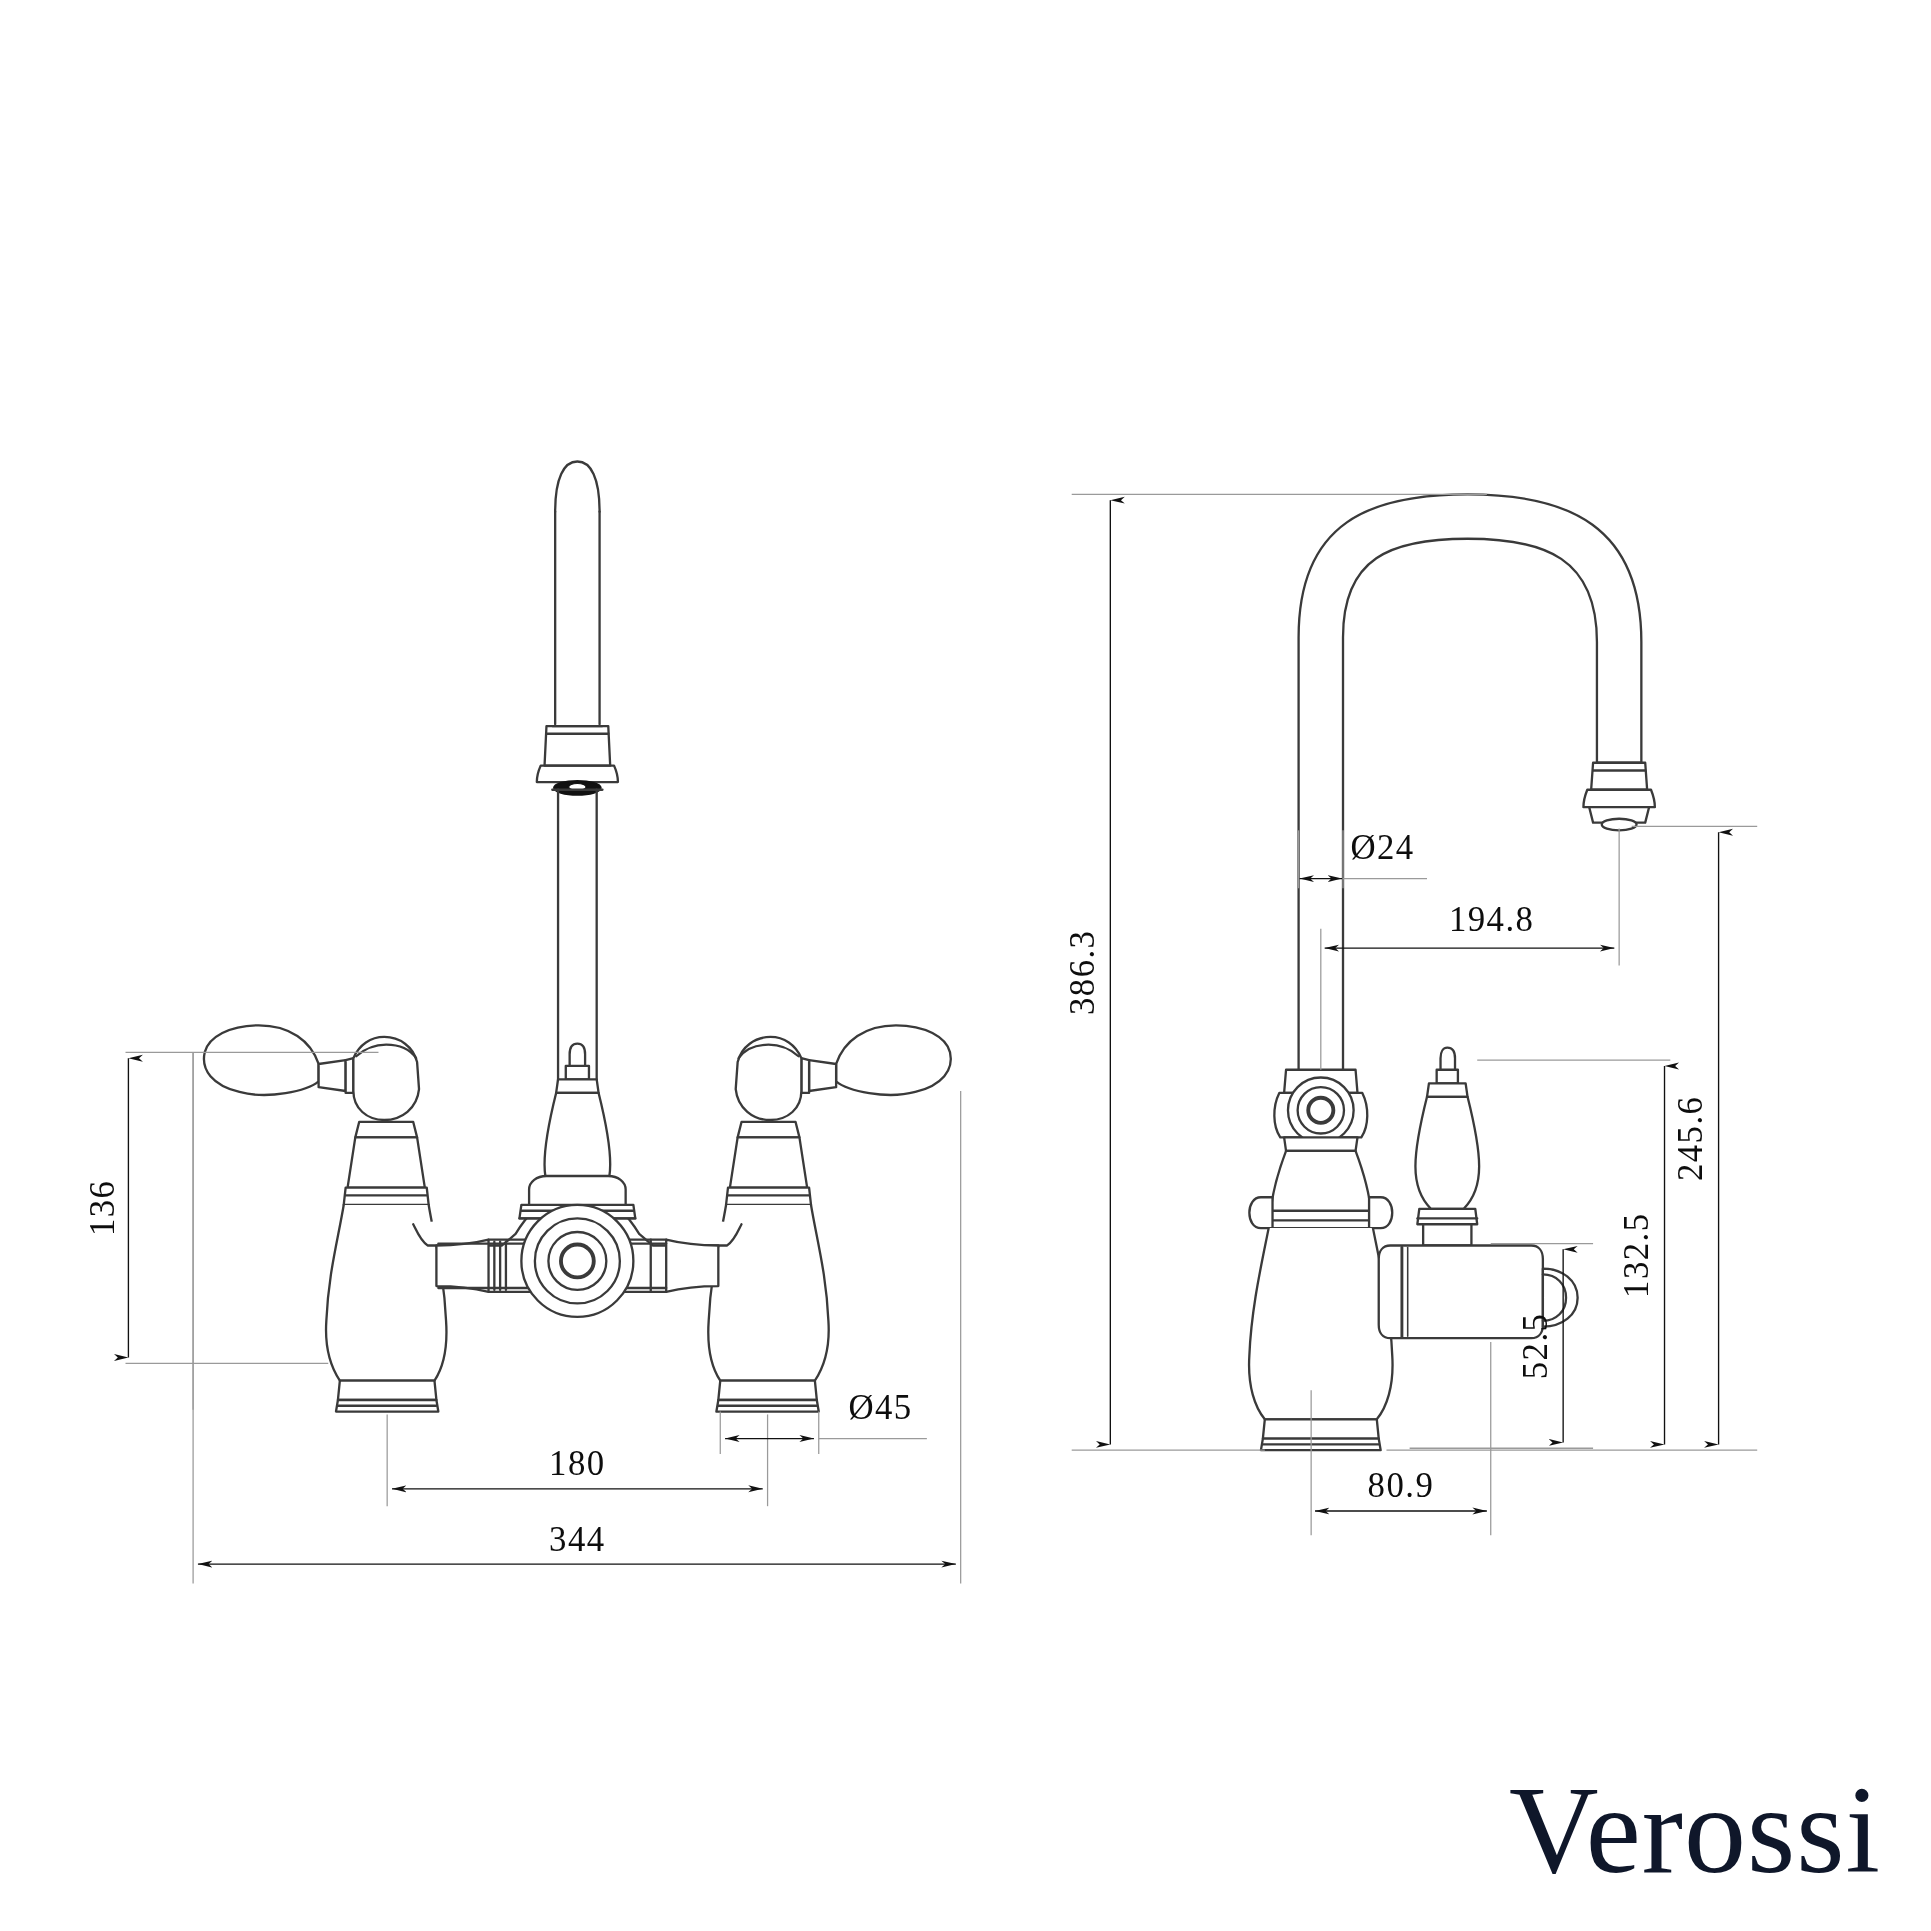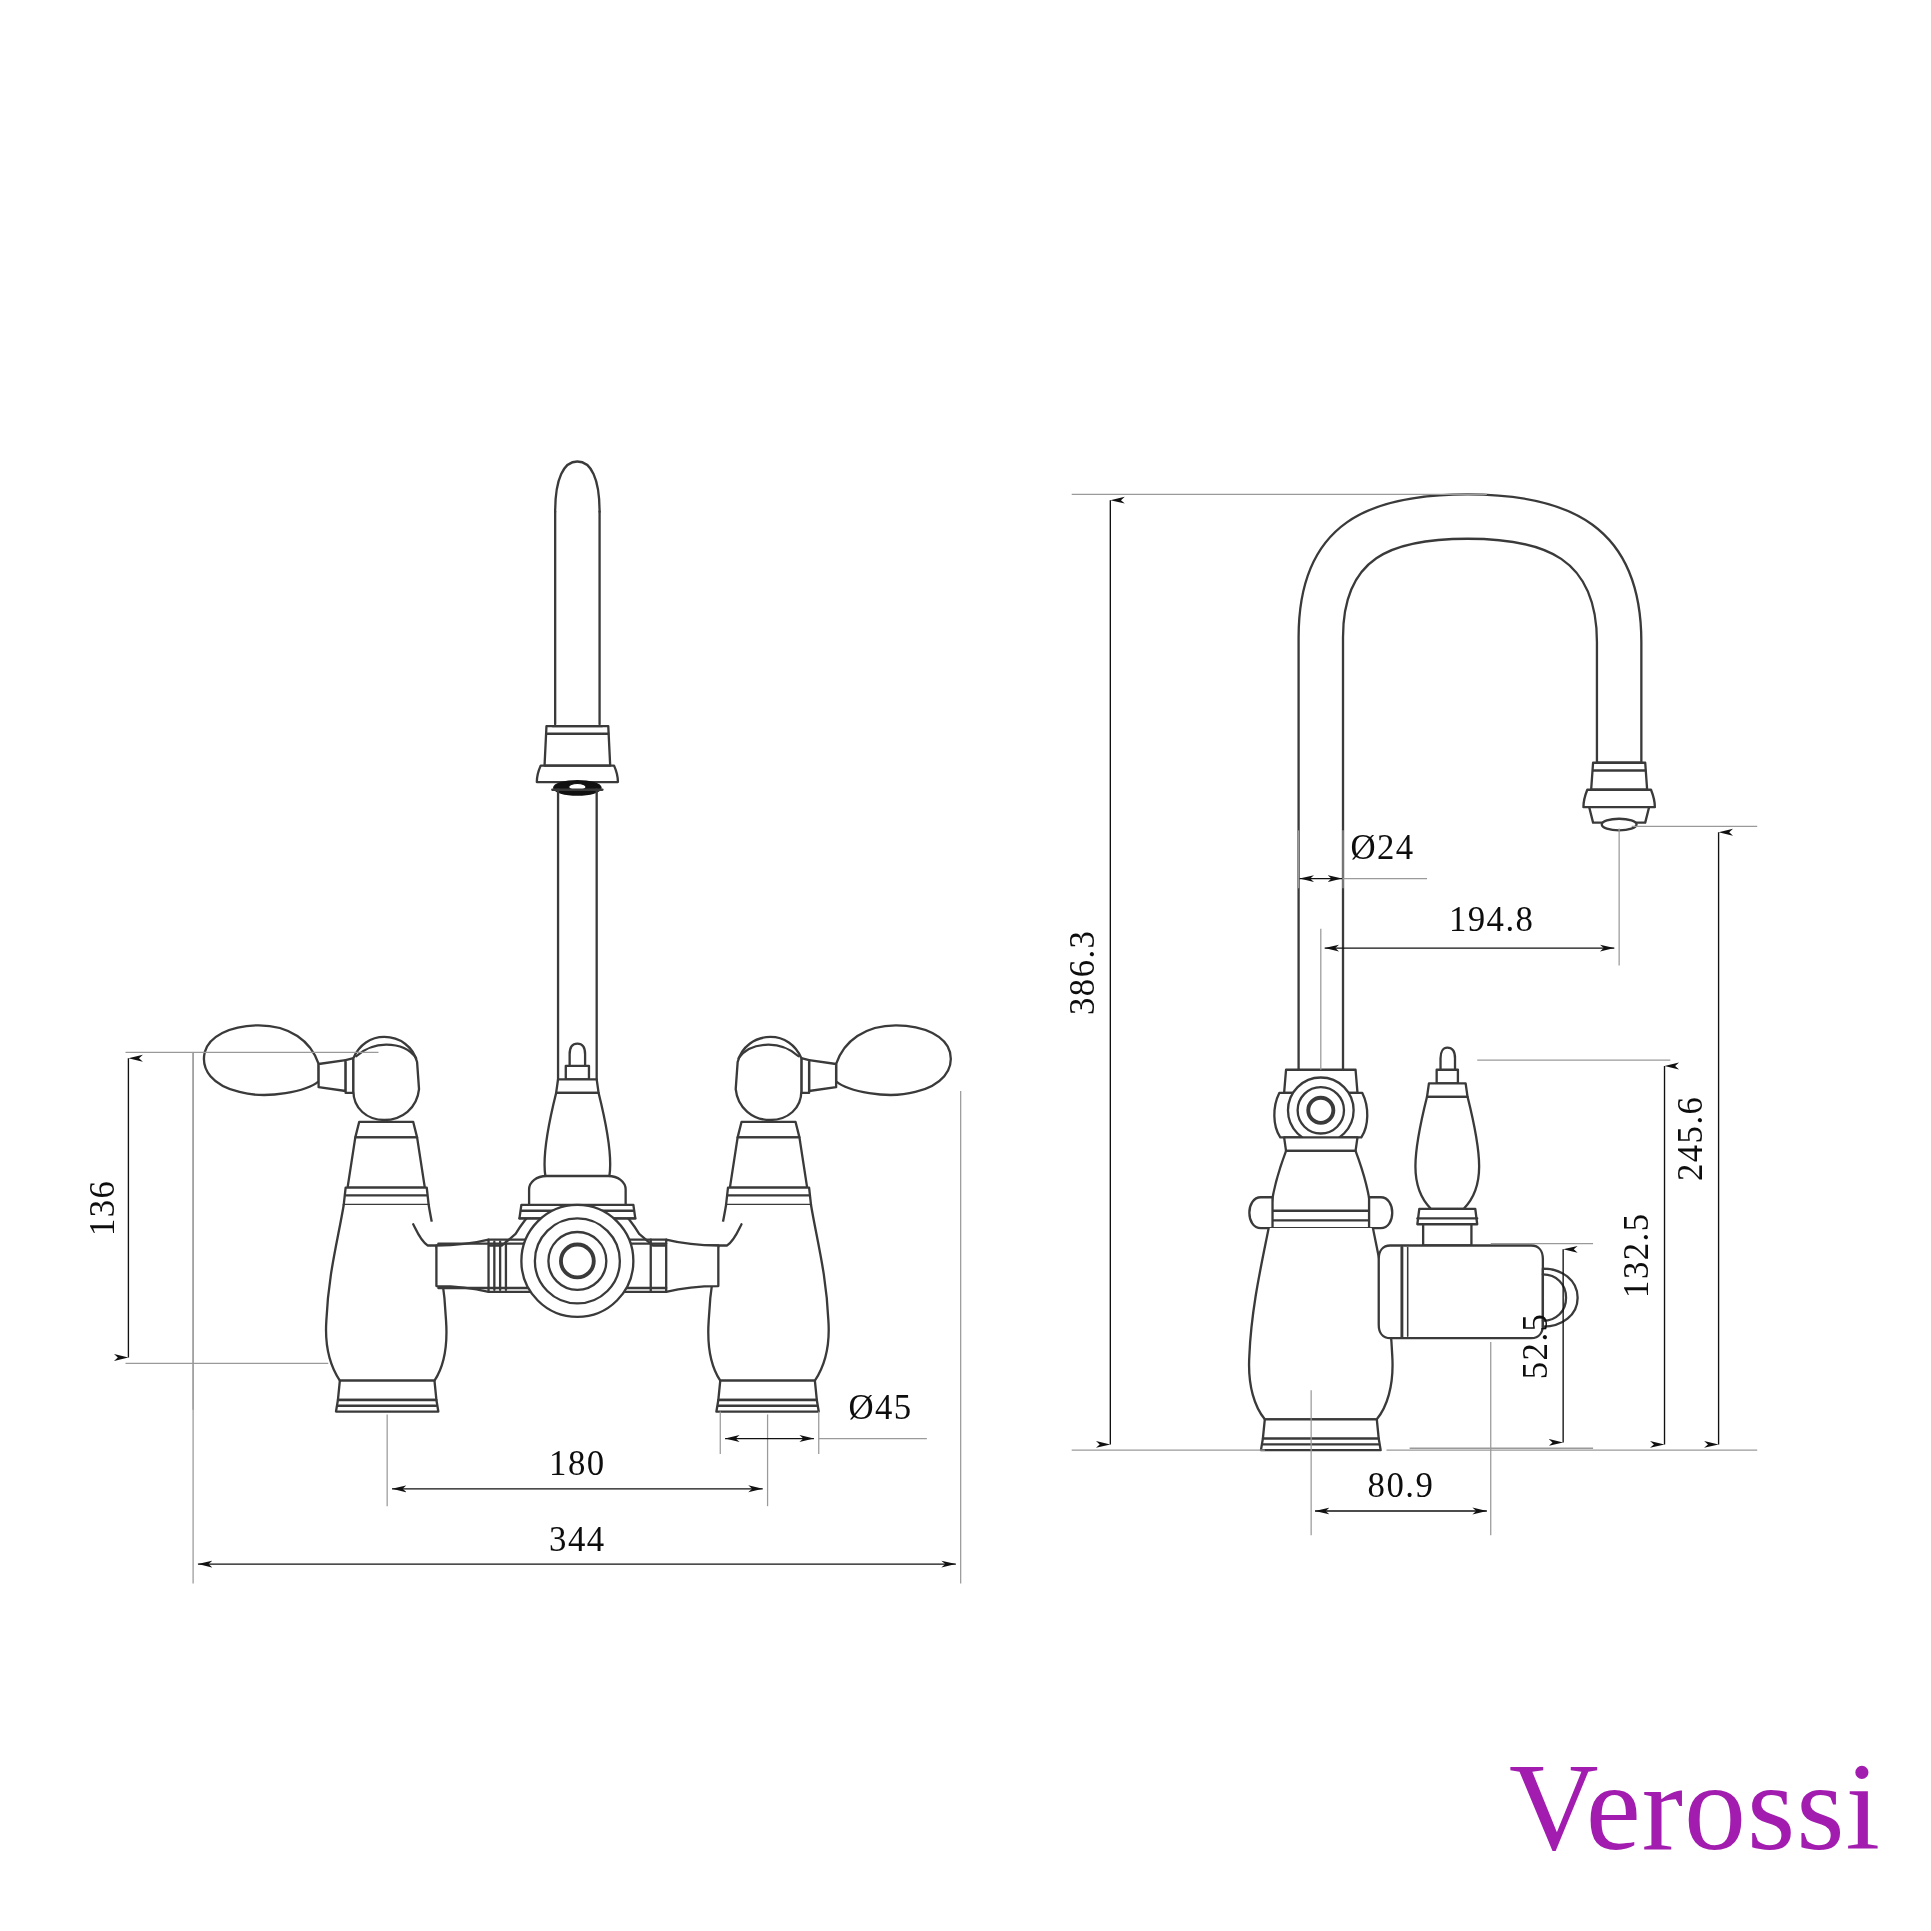--- a/index.html
+++ b/index.html
@@ -24,26 +24,26 @@
   svg.drawing {
     position: absolute;
     left: 0;
     top: 0;
     width: 1931px;
     height: 1931px;
   }
   .brand {
     position: absolute;
     right: 50px;
-    bottom: 61px;
+    bottom: 38px;
     font-family: "Liberation Serif", serif;
     font-size: 124px;
     line-height: 1;
     letter-spacing: 1px;
-    color: #a21caf;
+    color: #0f172a;
     font-weight: 400;
     white-space: nowrap;
     margin-left: 41px;
   }
   .dimtext {
     font-family: "Liberation Serif", serif;
     fill: #0d0d0d;
     font-size: 36px;
     letter-spacing: 1.5px;
   }

